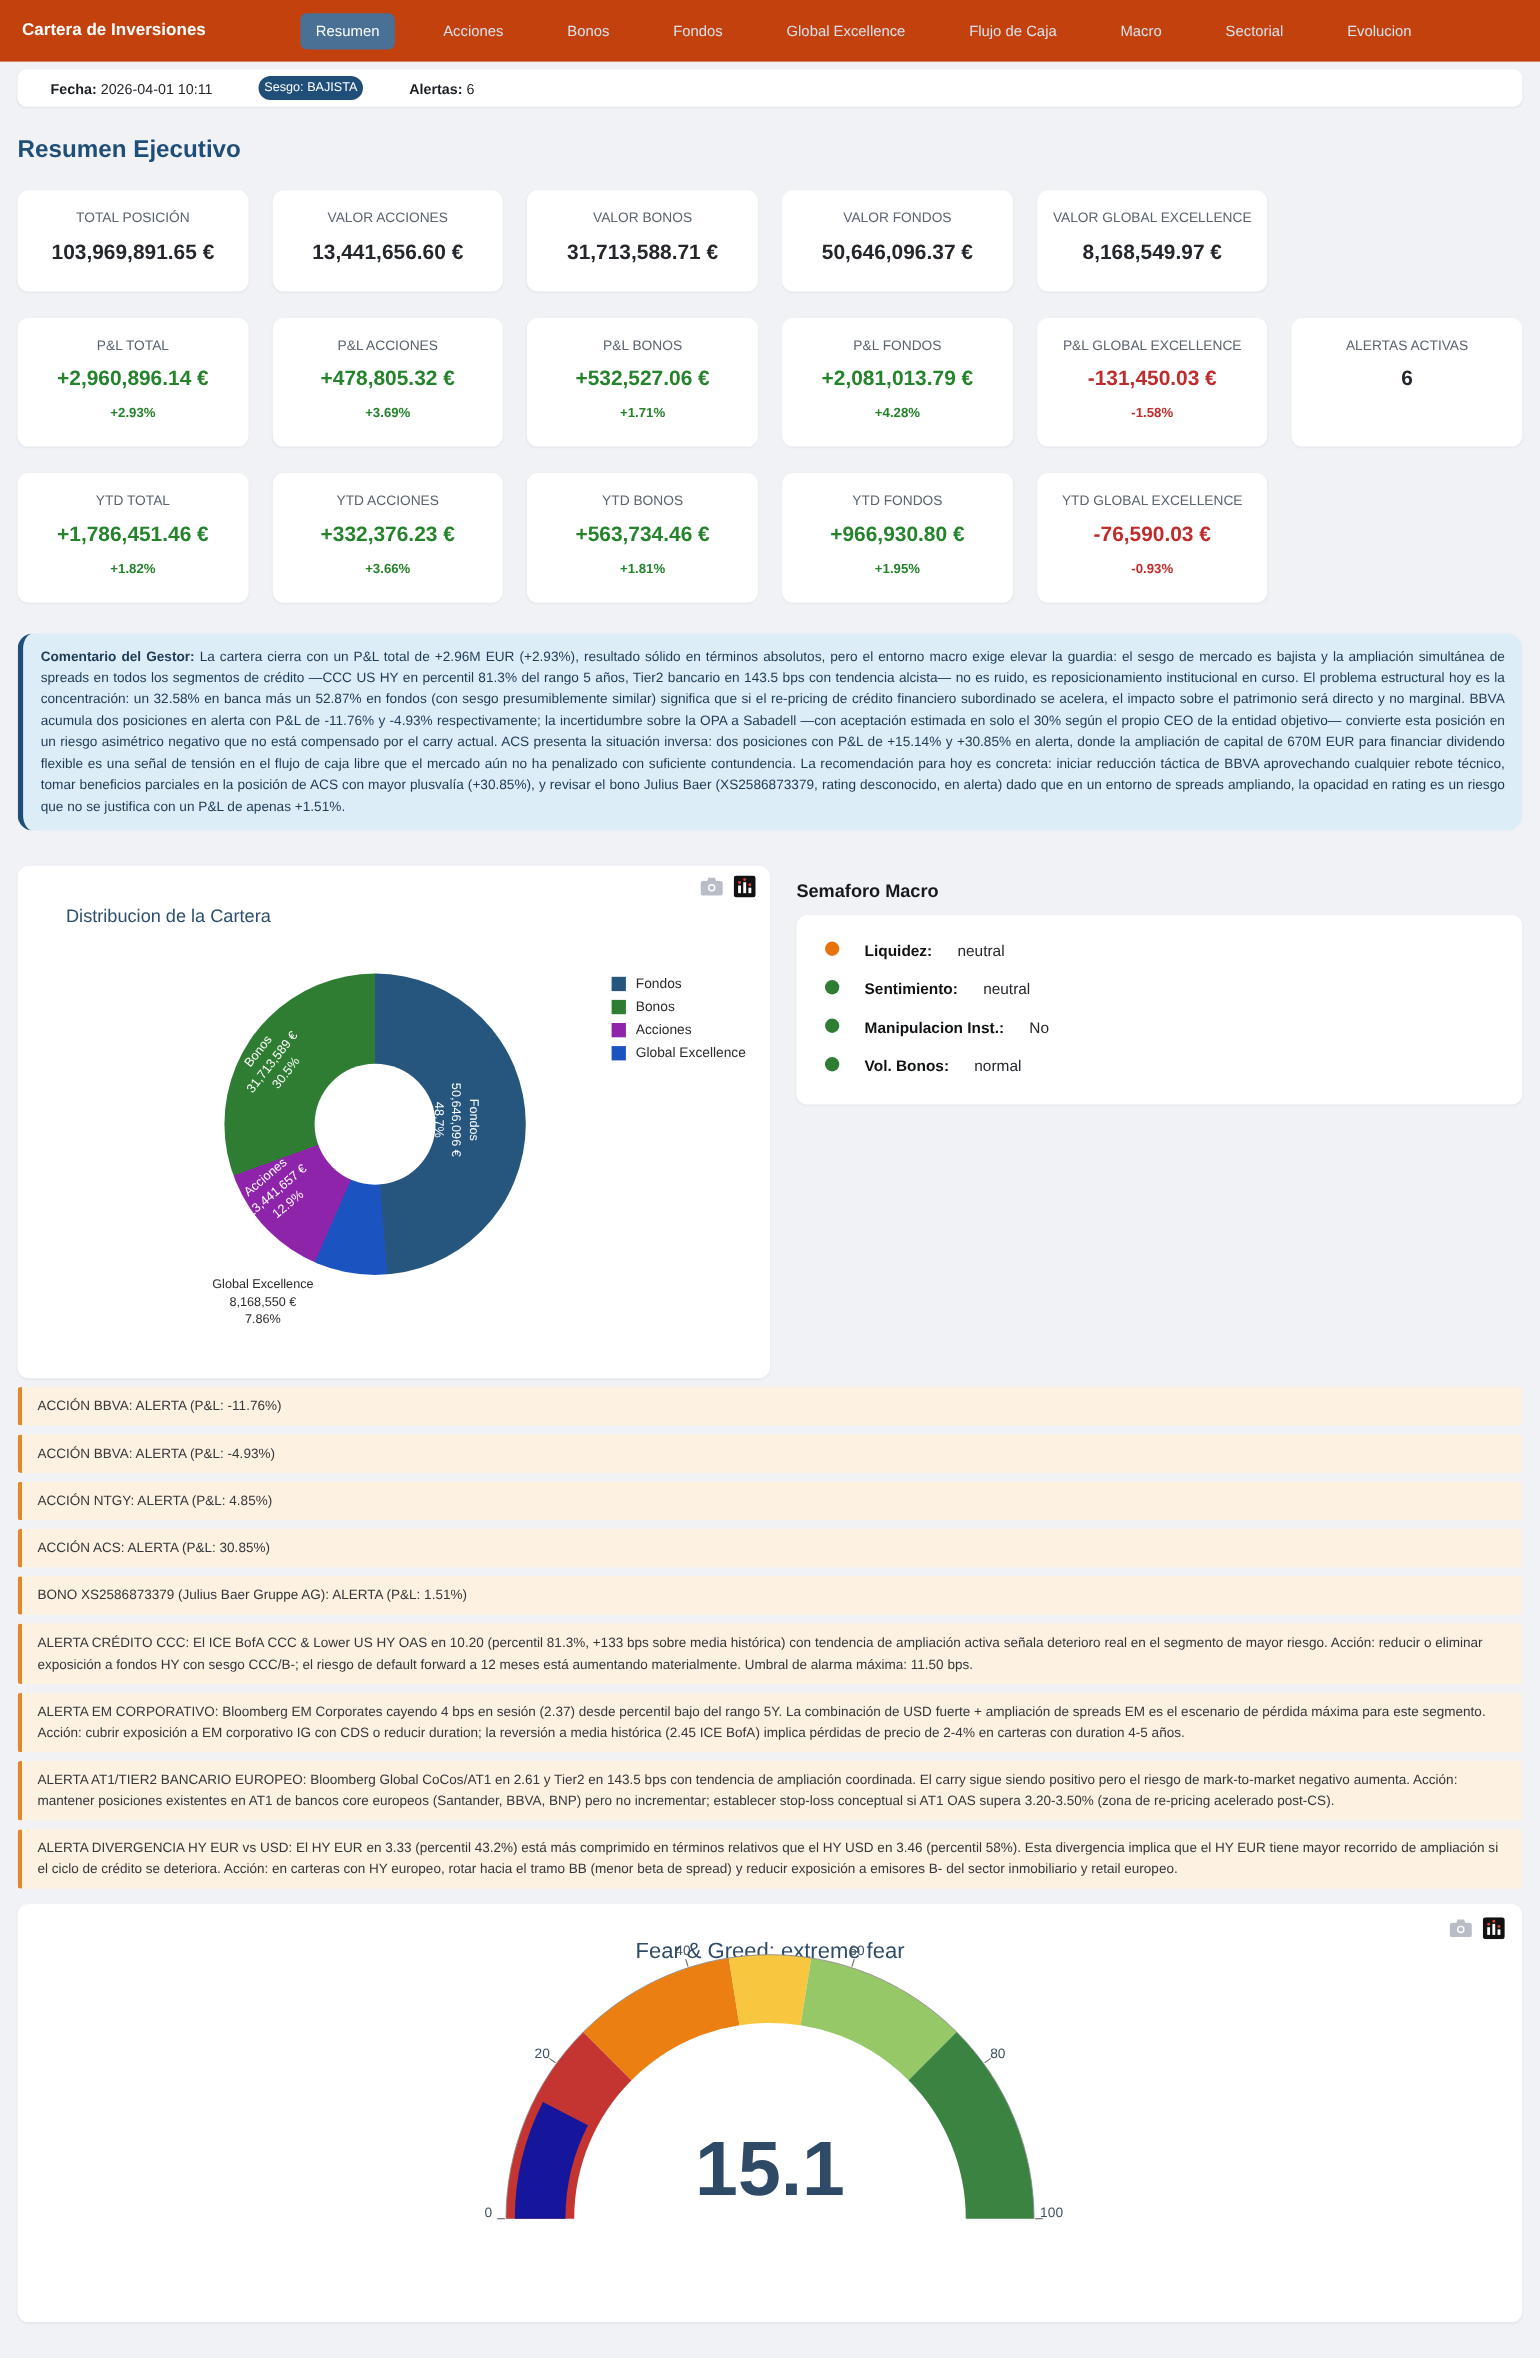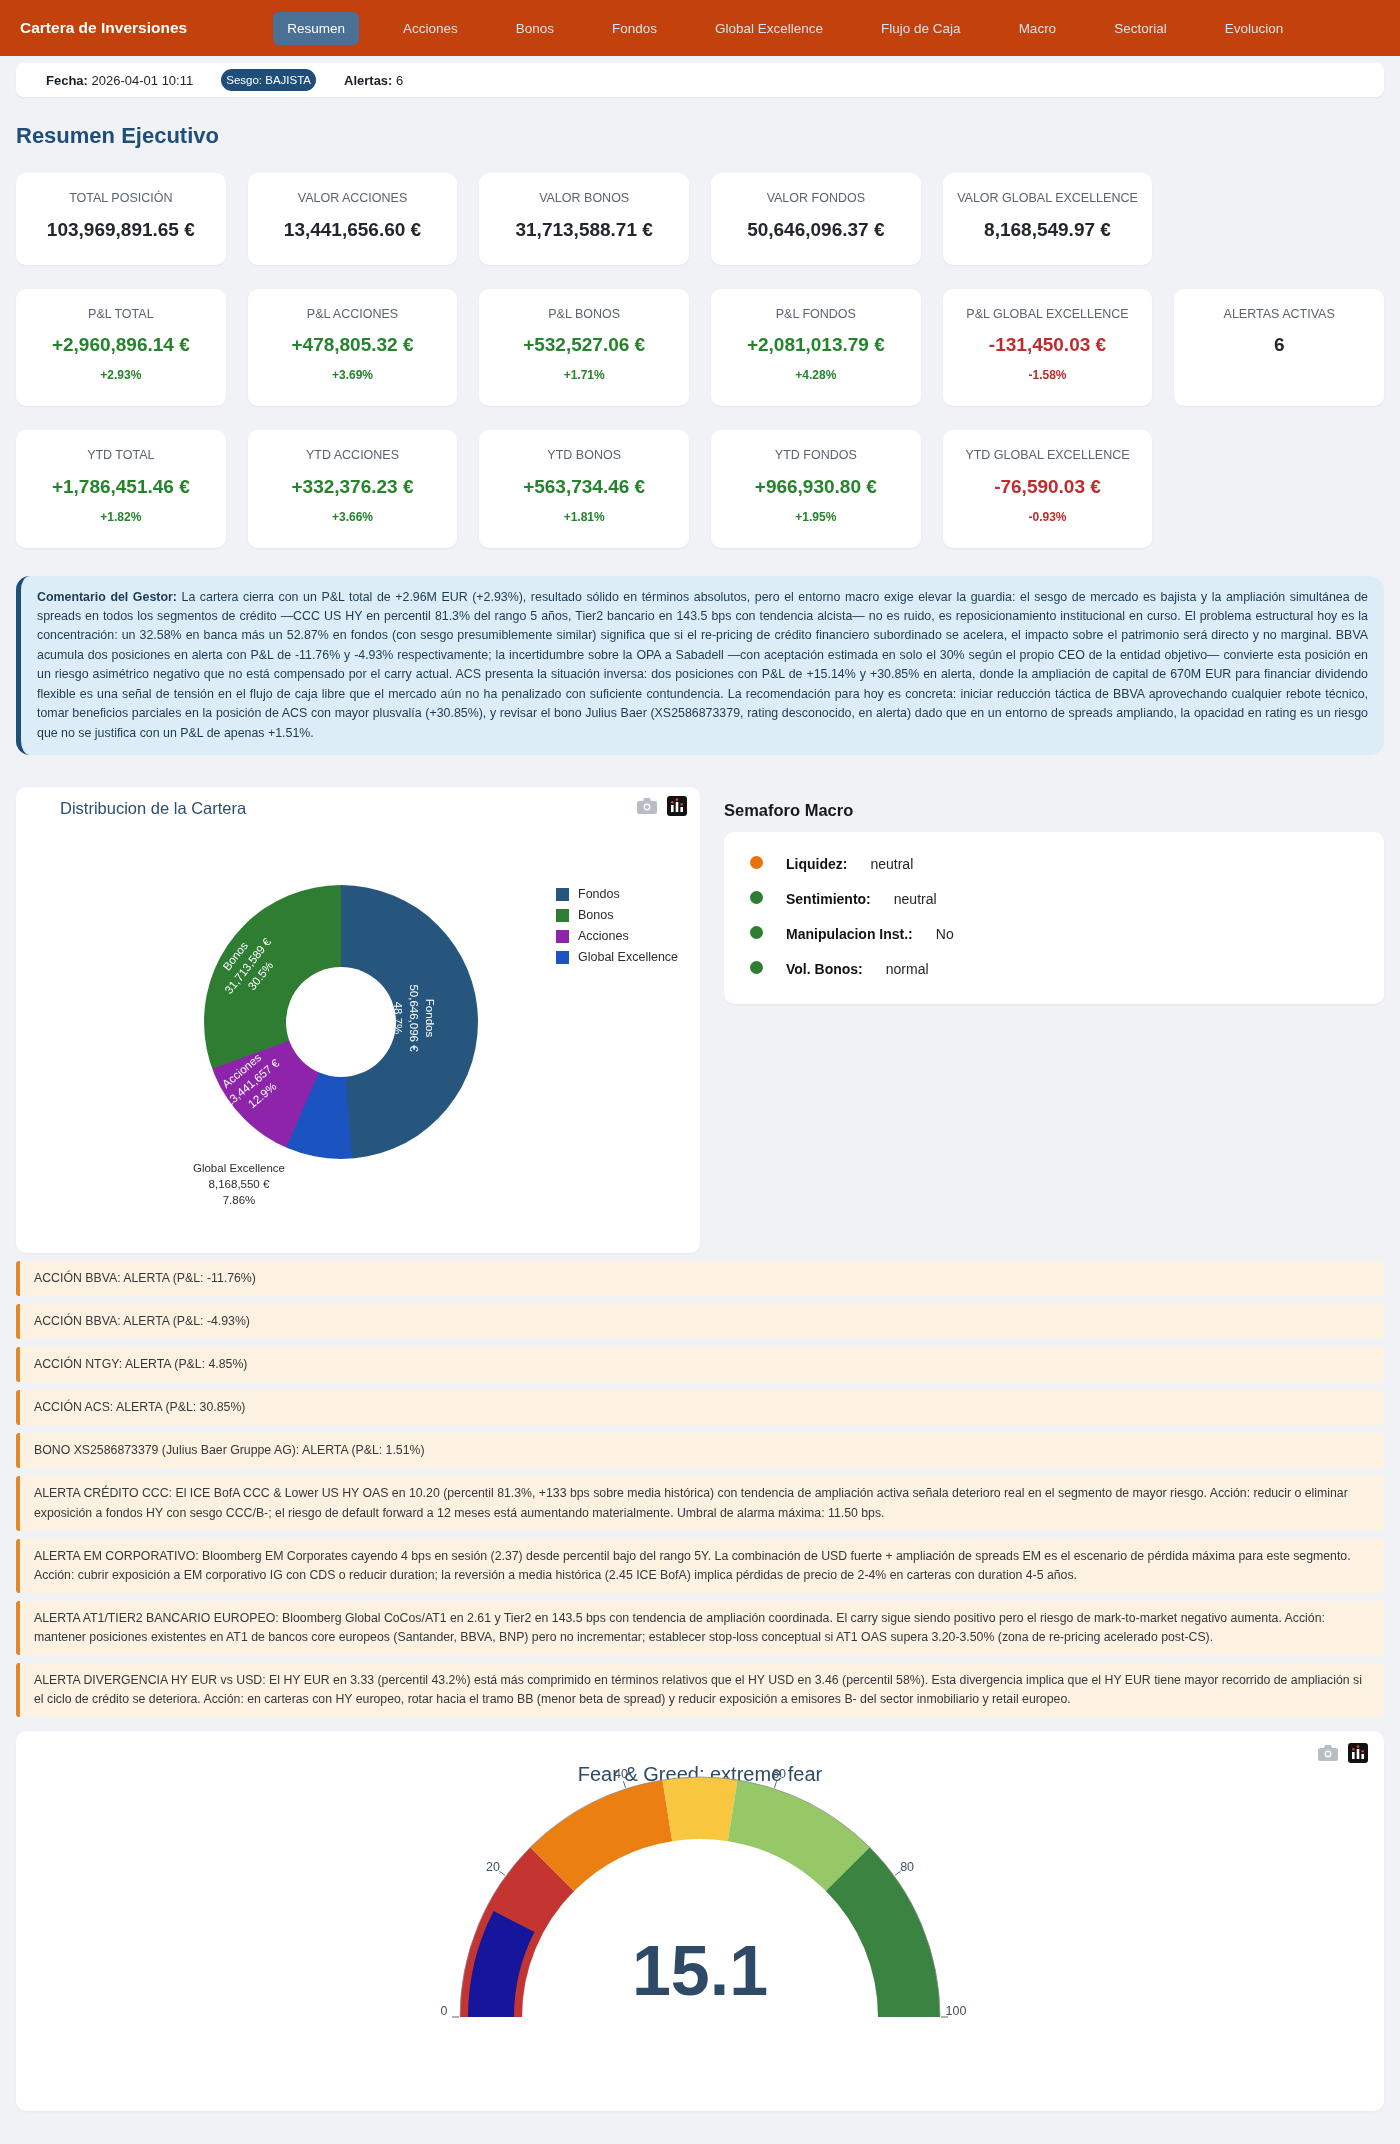--- a/index.html
+++ b/index.html
@@ -11,21 +11,21 @@
     color:#24272b;
   }
   
   .navbar{ height:56px; background:#c2410c; display:flex; align-items:center; padding:0 20px; }
   .brand{ color:#ffffff; font-weight:bold; font-size:15.5px; }
   .nav-tabs{ display:flex; align-items:center; margin-left:86px; gap:30px; }
   .nav-tab{ color:#d9e2ec; font-size:13.5px; padding:9px 14px; border-radius:6px; cursor:pointer; white-space:nowrap; }
   .nav-tab.active{ background:#4a7096; color:#ffffff; }
   
   .infobar{ margin:7px 16px 0; background:#ffffff; border-radius:8px; height:34px;
-    display:flex; align-items:center; gap:28px; padding:0 30px;
+    display:flex; align-items:center; gap:42px; padding:0 30px;
     box-shadow:0 1px 2px rgba(20,30,45,.06); font-size:13px; }
   .infobar b{ color:#1b1f24; }
   .badge{ background:#1f4e79; color:#fff; font-size:11.5px; padding:5px 5px; border-radius:999px; }
   
   h2.section{ color:#1f4e79; font-size:22px; margin:26px 16px 0; }
   
   .grid{ display:grid; grid-template-columns:repeat(6,1fr); gap:22px; margin:24px 16px 0; }
   .mcard{ background:#fff; border-radius:10px; padding:17px 10px 24px; text-align:center;
     box-shadow:0 1px 2px rgba(20,30,45,.05); }
   .m-label{ color:#5a6470; font-size:12.5px; line-height:1.4; margin-bottom:11px; }
@@ -35,21 +35,21 @@
   .green .m-value,.green .m-pct{ color:#25832c; }
   .red .m-value,.red .m-pct{ color:#c02b2b; }
   
   .comment{ margin:28px 16px 0; background:#ddedf8; border-left:5px solid #1f4e79;
     border-radius:14px; padding:12px 16px; font-size:12.4px; line-height:1.57;
     color:#1c3a52; text-align:justify; }
   
   .charts-row{ display:flex; gap:24px; margin:32px 16px 0; align-items:flex-start; }
   .pie-card{ position:relative; width:684px; height:466px; background:#fff; border-radius:10px;
     box-shadow:0 1px 2px rgba(20,30,45,.05); }
-  .chart-title{ position:absolute; left:44px; top:12px; font-size:16.5px; color:#2c4f6e; }
+  .chart-title{ position:absolute; left:44px; top:37px; font-size:16.5px; color:#2c4f6e; }
   .modebar{ position:absolute; top:9px; right:13px; display:flex; gap:9px; align-items:center; }
   .donut-ring{ position:absolute; left:188px; top:98px; width:274px; height:274px; border-radius:50%; }
   .donut-hole{ position:absolute; left:270px; top:180px; width:110px; height:110px;
     background:#fff; border-radius:50%; }
   .slice-label{ position:absolute; color:#fff; font-size:11.5px; line-height:1.4;
     text-align:center; white-space:nowrap; }
   .slice-label.outside{ color:#2b2b2b; }
   .legend{ position:absolute; left:540px; top:100px; }
   .legend-item{ display:flex; align-items:center; gap:9px; margin-bottom:7px; cursor:pointer; }
   .legend-swatch{ width:13px; height:13px; }

